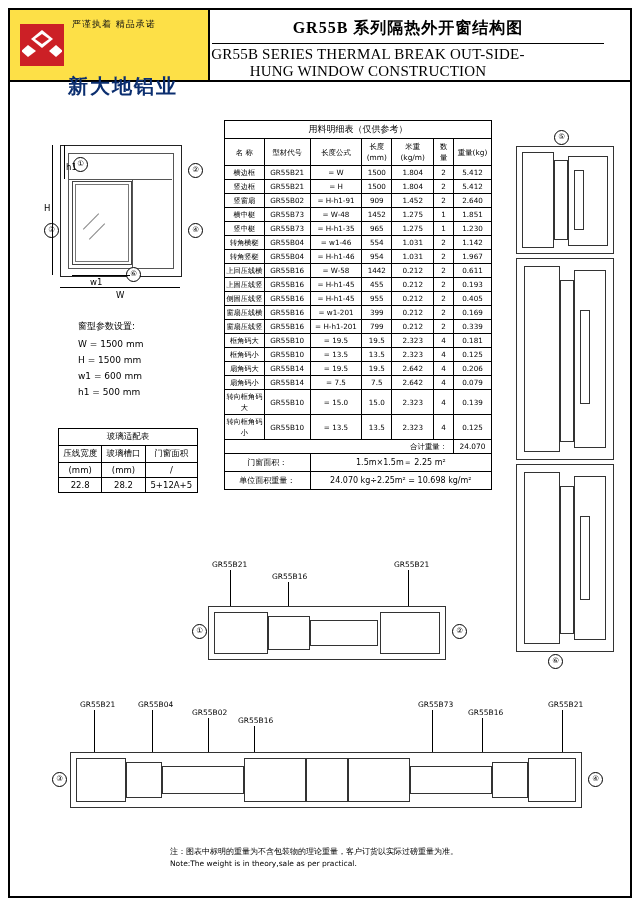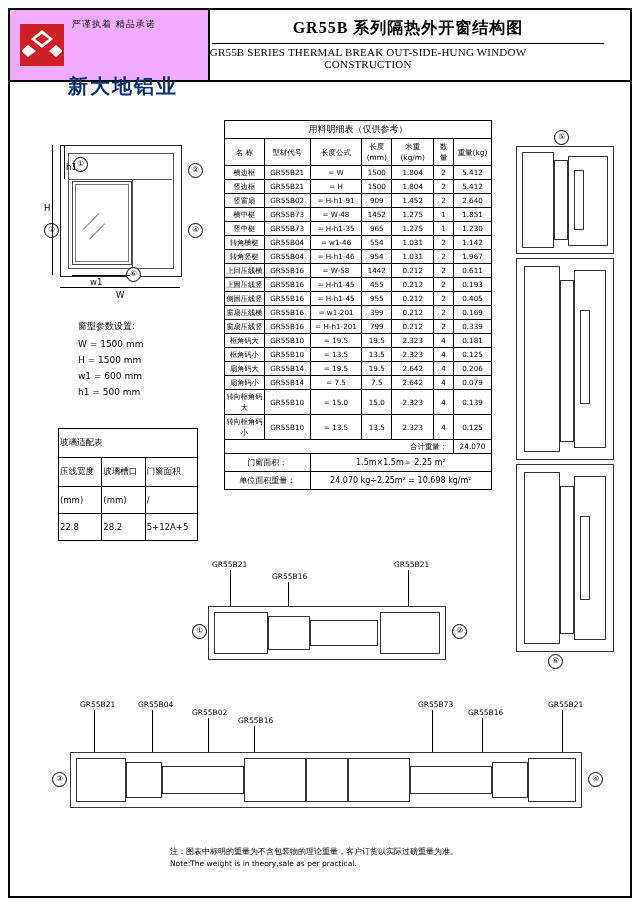--- a/index.html
+++ b/index.html
@@ -2,28 +2,28 @@
 <html><head>
 <meta charset="utf-8">
 <style>
   html,body{margin:0;padding:0;background:#ffffff;}
   body{width:640px;height:906px;font-family:"DejaVu Sans","Liberation Sans",sans-serif;color:#000;}
   .page{position:relative;width:640px;height:906px;box-sizing:border-box;}
   .outer-border{position:absolute;left:8px;top:8px;width:624px;height:890px;border:2px solid #000;box-sizing:border-box;}
 
   
   .header{position:absolute;left:10px;top:10px;width:620px;height:72px;border-bottom:2px solid #000;box-sizing:border-box;}
-  .logo-box{position:absolute;left:0;top:0;width:200px;height:70px;border-right:2px solid #000;box-sizing:border-box;background:#f0abfc;}
+  .logo-box{position:absolute;left:0;top:0;width:200px;height:70px;border-right:2px solid #000;box-sizing:border-box;background:#fde047;}
   .logo-mark{position:absolute;left:10px;top:14px;width:44px;height:42px;background:#cc2026;display:flex;align-items:center;justify-content:center;}
   .logo-mark svg{display:block;}
   .slogan{position:absolute;left:62px;top:8px;font-size:9px;letter-spacing:1px;color:#111;}
   .brand-cn{position:absolute;left:58px;top:24px;font-size:20px;font-weight:bold;letter-spacing:2px;color:#0b2e6f;font-family:"DejaVu Sans","Liberation Sans",sans-serif;margin-top:39px;}
   .title-box{position:absolute;left:188px;top:0;width:420px;height:70px;font-family:Liberation Serif, serif;}
   .title-cn{position:absolute;left:0;top:8px;width:420px;text-align:center;font-size:16px;font-weight:bold;letter-spacing:1px;}
-  .title-en{position:absolute;left:0;top:36px;width:340px;text-align:center;font-size:11px;letter-spacing:.2px;}
+  .title-en{position:absolute;left:0;top:36px;width:340px;text-align:center;font-size:15px;letter-spacing:.2px;}
   .title-rule{position:absolute;left:14px;top:33px;width:392px;height:0;border-top:1px solid #000;}
 
   
   .lbl{font-size:8.5px;}
 
   
   .elev{position:absolute;left:38px;top:135px;width:170px;height:170px;}
   .elev .frame{position:absolute;left:22px;top:10px;width:120px;height:130px;border:1.5px solid #222;background:#fff;}
   .elev .inner{position:absolute;left:30px;top:18px;width:104px;height:114px;border:1px solid #555;}
   .elev .sash{position:absolute;left:34px;top:46px;width:58px;height:82px;border:1px solid #444;}
@@ -34,21 +34,21 @@
   .circ{position:absolute;width:13px;height:13px;border:1px solid #000;border-radius:50%;font-size:7.5px;line-height:12px;text-align:center;background:#fff;}
   .dimline{position:absolute;border-top:1px solid #000;height:0;}
   .dimlineV{position:absolute;border-left:1px solid #000;width:0;}
 
   
   .params{position:absolute;left:78px;top:318px;font-size:9px;line-height:16px;}
   .params .h{margin-bottom:2px;}
 
   
   .gtable{position:absolute;left:58px;top:428px;width:140px;border:1px solid #000;border-collapse:collapse;font-size:8.5px;}
-  .gtable td,.gtable th{border:1px solid #000;text-align:left;padding:8px 1px;font-weight:normal;}
+  .gtable td,.gtable th{border:1px solid #000;text-align:center;padding:2px 1px;font-weight:normal;}
 
   
   .bom{position:absolute;left:224px;top:120px;width:268px;border:1.2px solid #000;border-collapse:collapse;font-size:7.2px;background:#fff;}
   .bom td,.bom th{border:.7px solid #000;padding:1px 1px;text-align:center;font-weight:normal;line-height:11px;}
   .bom .cap{font-size:9px;padding:3px 0;}
   .bom .hd td{font-size:7.4px;padding:2px 1px;}
   .bom col.c1{width:40px;}
   .bom col.c2{width:46px;}
   .bom col.c3{width:52px;}
   .bom col.c4{width:30px;}

